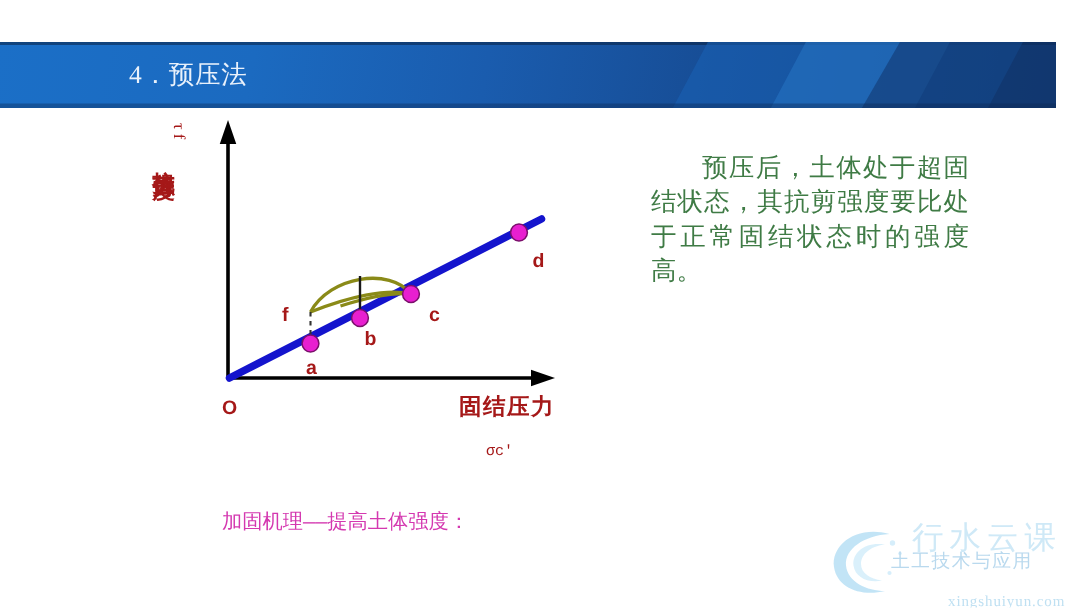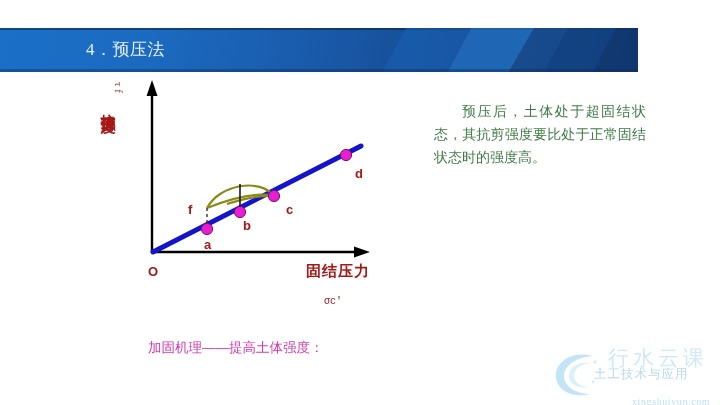--- a/index.html
+++ b/index.html
@@ -13,21 +13,21 @@
     position: relative;
     overflow: hidden;
     font-family: "Liberation Serif", "DejaVu Serif", serif;
   }
 
   
   #header-banner {
     position: absolute;
     left: 0;
     top: 28px;
-    width: 638px;
+    width: 704px;
     height: 44px;
     overflow: hidden;
     background: linear-gradient(100deg, #1b6fc7 0%, #1b6ac0 24%, #1a5cae 46%, #174e97 66%, #154385 82%, #123a73 100%);
   }
   #header-banner .swoosh-a {
     position: absolute;
     right: 38px;
     top: -60px;
     width: 210px;
     height: 180px;
@@ -137,36 +137,36 @@
     font-family: "Liberation Sans", "DejaVu Sans", sans-serif;
   }
 
   
   #explain-text {
     position: absolute;
     left: 434px;
     top: 100px;
     width: 212px;
     color: #3f7b45;
-    font-size: 14px;
+    font-size: 17px;
     line-height: 23px;
     text-indent: 2em;
     text-align: justify;
     font-family: "Liberation Serif", "DejaVu Serif", serif;
   }
 
   
   #bottom-caption {
     position: absolute;
     left: 148px;
     top: 339px;
     color: #d438b0;
     font-size: 13.5px;
     white-space: nowrap;
-    font-family: Liberation Sans, sans-serif;
+    font-family: Liberation Mono, monospace;
     text-align: right;
   }
 
   
   #watermark {
     position: absolute;
     left: 548px;
     top: 342px;
     width: 172px;
     height: 60px;

